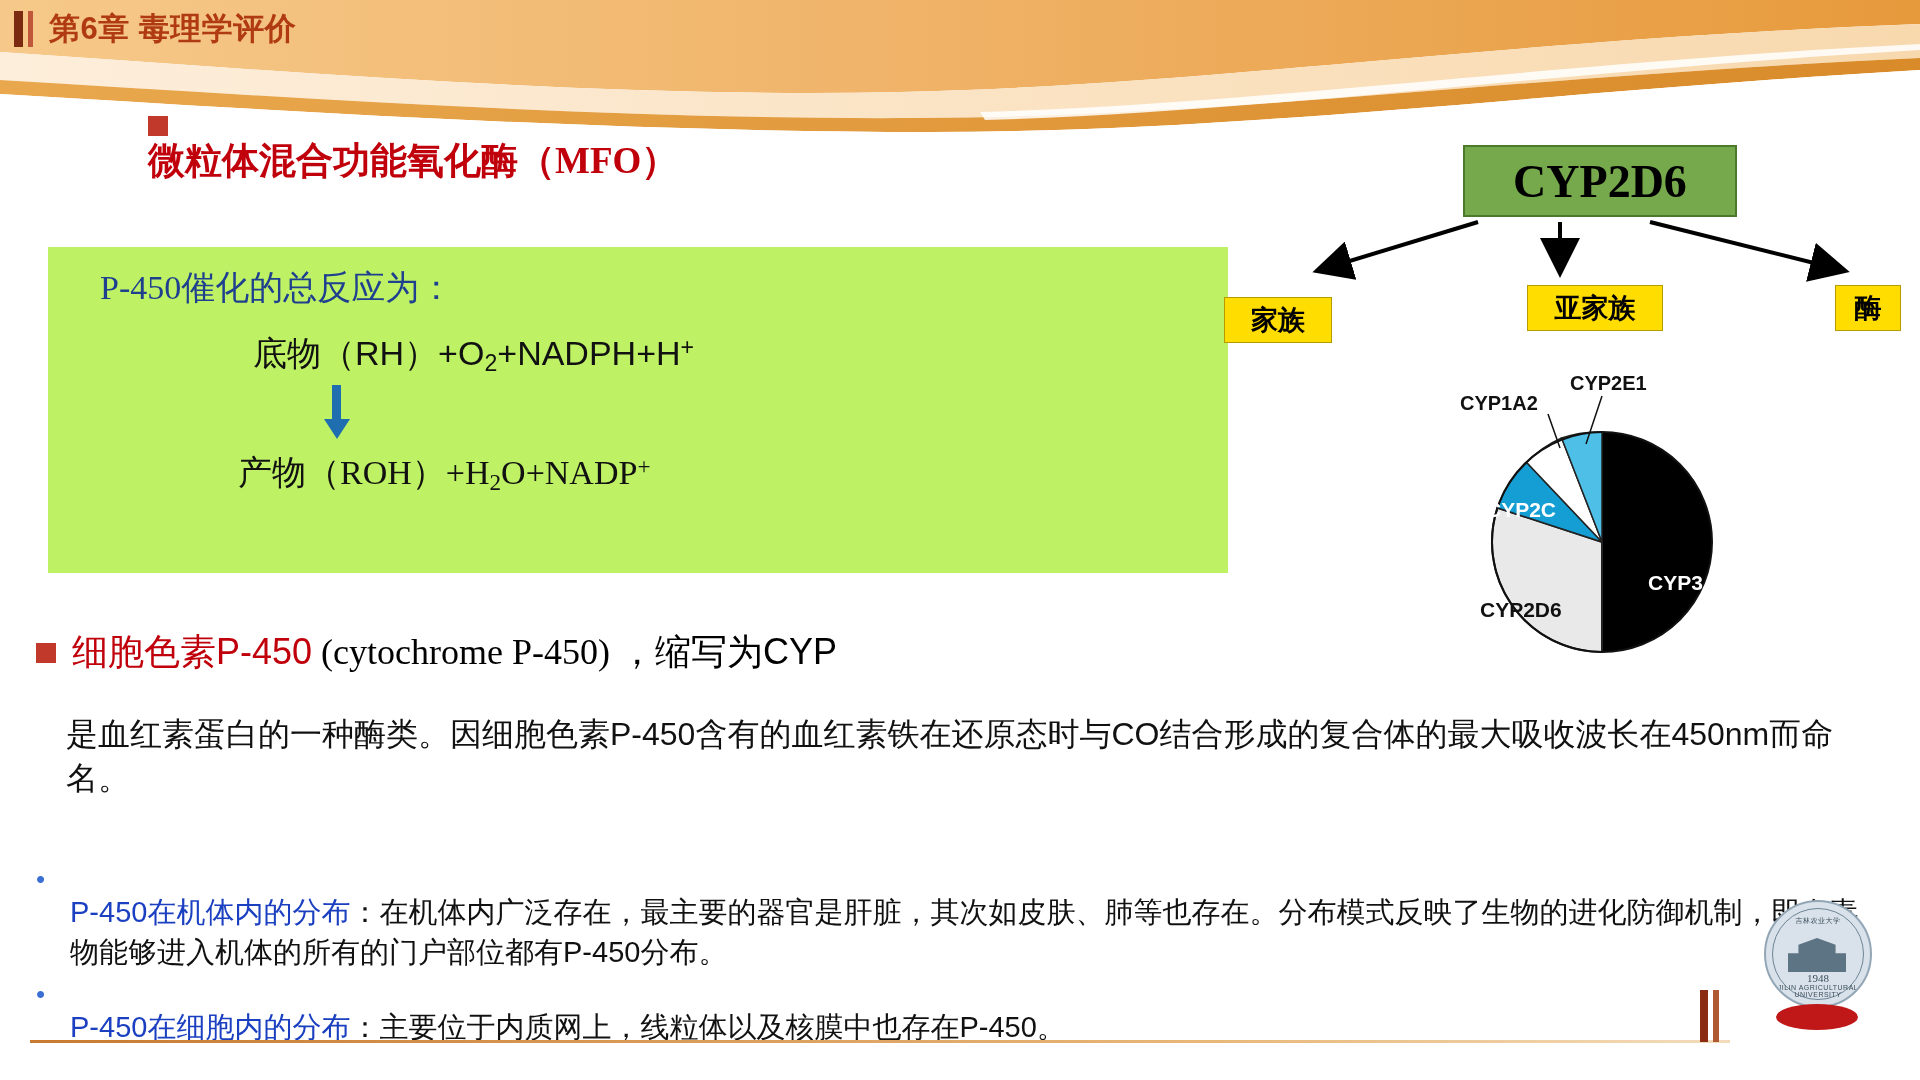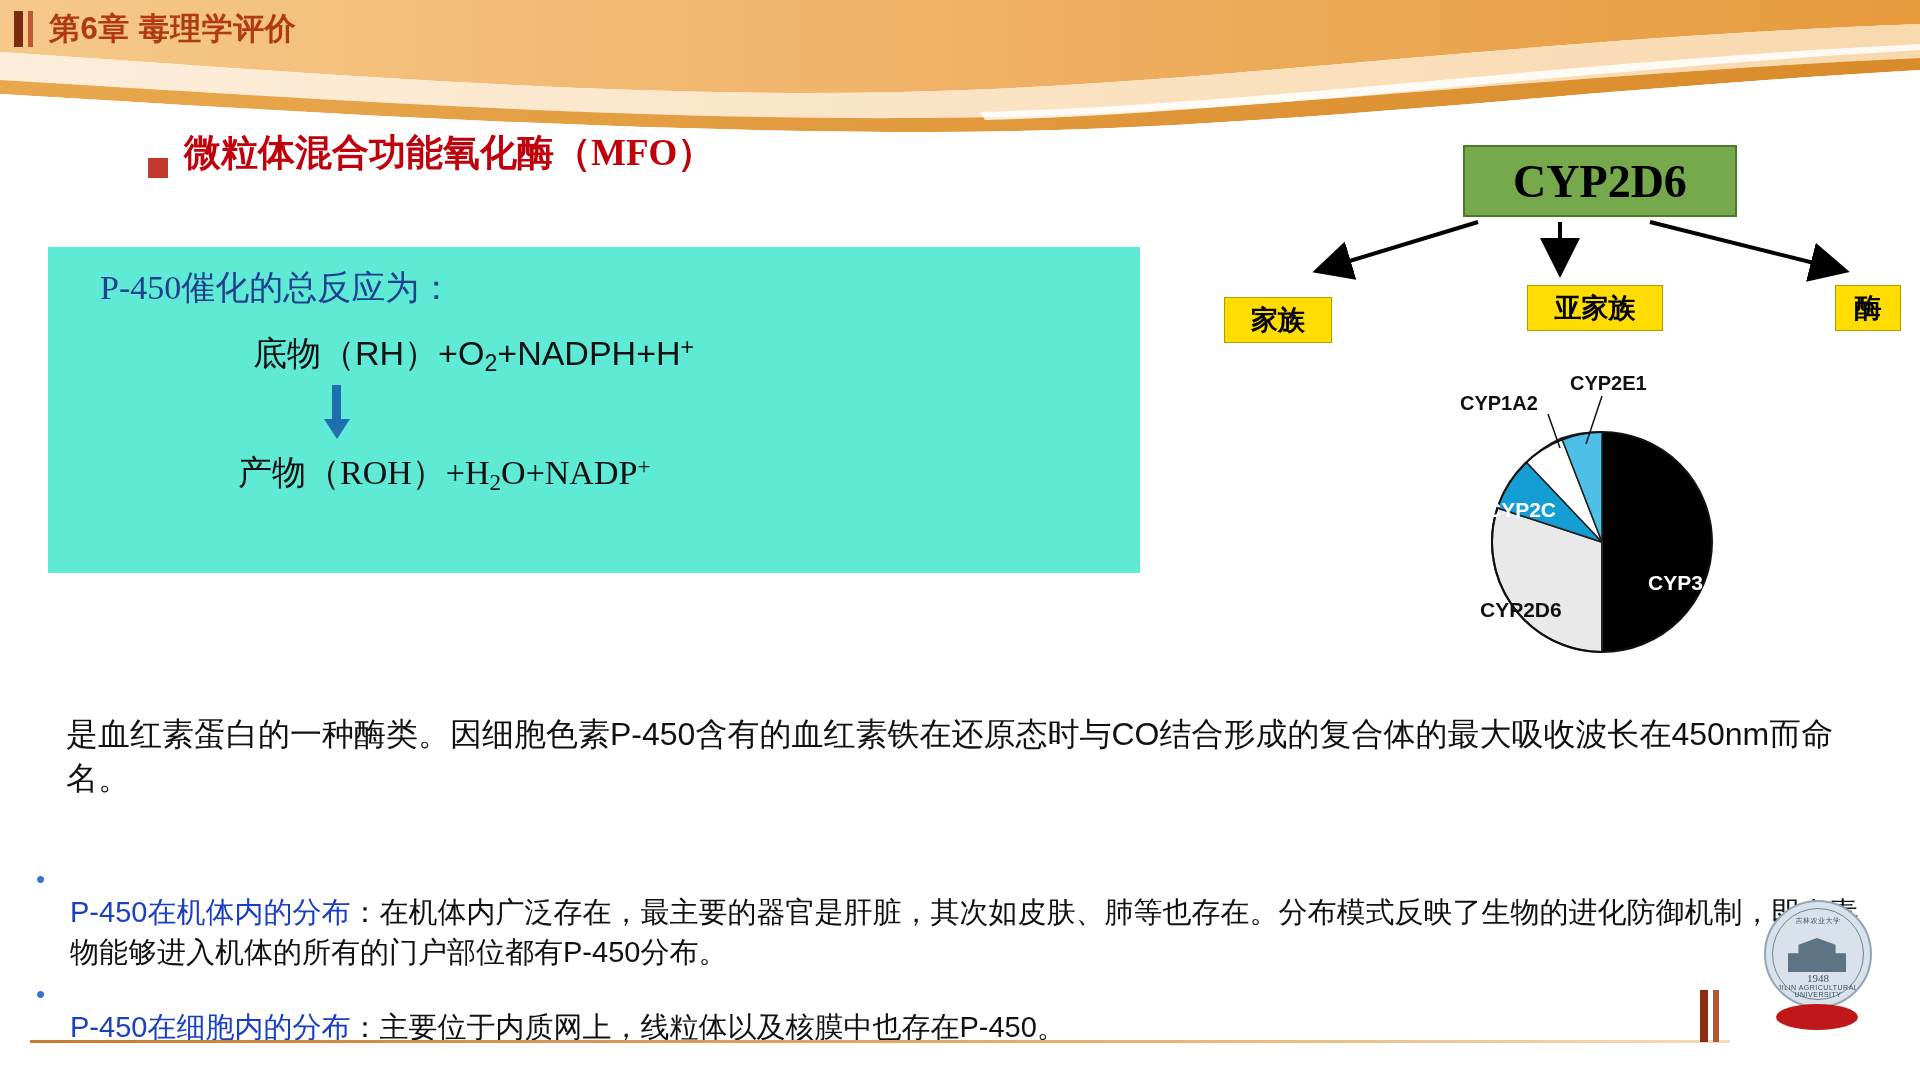--- a/index.html
+++ b/index.html
@@ -61,40 +61,41 @@
   .h-bullet {
     width: 20px;
     height: 20px;
     background: #c0392b;
     display: inline-block;
     margin-right: 16px;
     flex: none;
   }
   .heading1 {
     position: absolute;
-    top: 128px;
+    top: 116px;
     left: 148px;
     display: flex;
-    align-items: flex-end;
+    align-items: flex-start;
+    flex-direction: column;
   }
   .heading1 .txt {
     font-size: 37px;
     font-weight: bold;
     color: #c0000b;
     white-space: nowrap;
   }
   .heading1 .txt .lat { font-family: "Liberation Serif", serif; }
   
   .reaction-box {
     position: absolute;
     left: 48px;
     top: 247px;
-    width: 1092px;
+    width: 1180px;
     height: 326px;
-    background: #5eead4;
+    background: #bef264;
   }
   .rxn-line1 {
     position: absolute;
     left: 52px;
     top: 18px;
     font-size: 34px;
     color: #1f3f8f;
     font-family: "Liberation Serif", serif;
   }
   .rxn-sub {
@@ -398,20 +399,24 @@
       <text x="196" y="238" font-family="Liberation Sans, sans-serif" font-size="21" font-weight="bold" fill="#ffffff">CYP3A</text>
       <text x="28" y="265" font-family="Liberation Sans, sans-serif" font-size="21" font-weight="bold" fill="#111">CYP2D6</text>
       <text x="34" y="165" font-family="Liberation Sans, sans-serif" font-size="21" font-weight="bold" fill="#ffffff">CYP2C</text>
       <text x="8" y="58" font-family="Liberation Sans, sans-serif" font-size="20" font-weight="bold" fill="#111">CYP1A2</text>
       <text x="118" y="38" font-family="Liberation Sans, sans-serif" font-size="20" font-weight="bold" fill="#111">CYP2E1</text>
       <line x1="96" y1="62" x2="108" y2="96" stroke="#111" stroke-width="1.5"></line>
       <line x1="150" y1="44" x2="134" y2="92" stroke="#111" stroke-width="1.5"></line>
     </svg>
   </div>
 
+  <div class="heading2">
+    <span class="h-bullet"></span>
+    <span class="txt"><span class="red">细胞色素P-450</span><span class="blk"> (cytochrome P-450) ，</span><span class="cn">缩写为CYP</span></span>
+  </div>
 
   <div class="para">是血红素蛋白的一种酶类。因细胞色素P-450含有的血红素铁在还原态时与CO结合形成的复合体的最大吸收波长在450nm而命名。</div>
 
   <div class="bullet-item item1">
     <span class="dot">•</span>
     <span class="body"><span class="lead">P-450在机体内的分布</span><span>：在机体内广泛存在，最主要的器官是肝脏，其次如皮肤、肺等也存在。分布模式反映了生物的进化防御机制，即在毒物能够进入机体的所有的门户部位都有P-450分布。</span></span>
   </div>
 
   <div class="bullet-item item2">
     <span class="dot">•</span>

